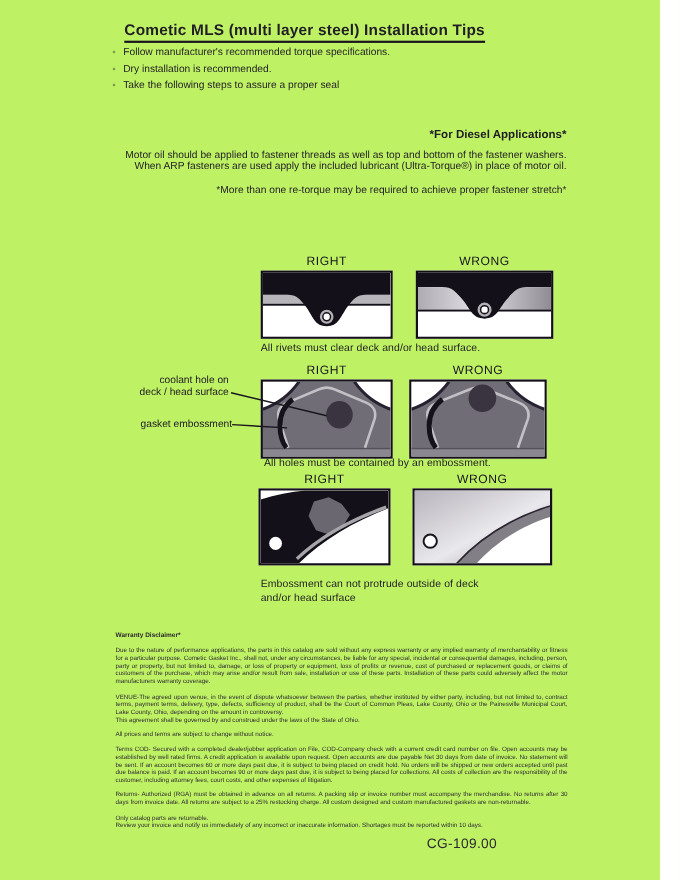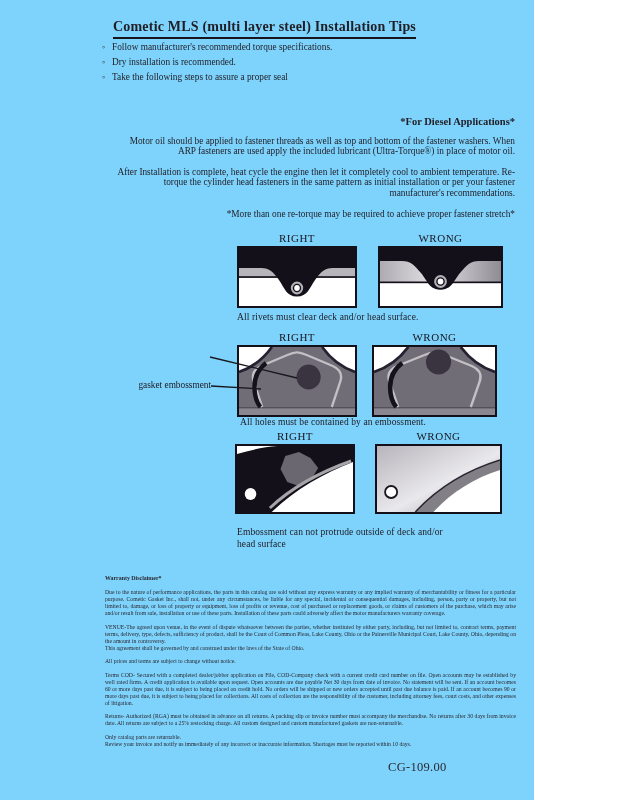--- a/index.html
+++ b/index.html
@@ -1,18 +1,18 @@
 <!DOCTYPE html>
 <html><head>
 <meta charset="utf-8">
 <style>
   html,body{margin:0;padding:0;background:#ffffff;}
   .page{
-    position:relative;width:534px;height:800px;background:#7dd3fc;overflow:hidden;
-    font-family:Liberation Serif, serif;color:#211d25;
+    position:relative;width:600px;height:800px;background:#bef264;overflow:hidden;
+    font-family:Liberation Sans, sans-serif;color:#211d25;
   }
   
   .title{
     position:absolute;left:113px;top:19px;
     font-size:14px;font-weight:bold;letter-spacing:.2px;
     border-bottom:2px solid #18141c;padding-bottom:2px;
   }
   
   .tips{position:absolute;left:102px;top:40px;font-size:9.3px;line-height:15px;}
   .tip-row{position:relative;padding-left:10px;}
@@ -47,21 +47,20 @@
 
   <div class="tips">
     <div class="tip-row">Follow manufacturer's recommended torque specifications.</div>
     <div class="tip-row">Dry installation is recommended.</div>
     <div class="tip-row">Take the following steps to assure a proper seal</div>
   </div>
 
   <div class="diesel">
     <h2>*For Diesel Applications*</h2>
     <p>Motor oil should be applied to fastener threads as well as top and bottom of the fastener washers. When ARP fasteners are used apply the included lubricant (Ultra-Torque®) in place of motor oil.</p>
-    <p>After Installation is complete, heat cycle the engine then let it completely cool to ambient temperature. Re-torque the cylinder head fasteners in the same pattern as initial installation or per your fastener manufacturer's recommendations.</p>
     <p>*More than one re-torque may be required to achieve proper fastener stretch*</p>
   </div>
 
   <div class="fig-col" style="left:237px;top:232px;width:120px;">
     <div class="fig-head">RIGHT</div>
     <div class="fig-box" style="width:116px;height:58px;">
       <svg width="116" height="58" viewBox="0 0 120 58" preserveAspectRatio="none">
         <rect x="0" y="0" width="120" height="58" fill="#ffffff"></rect>
         <rect x="0" y="20" width="120" height="9" fill="#b7b4ba"></rect>
         <rect x="0" y="28.2" width="120" height="1.7" fill="#141019"></rect>
@@ -86,20 +85,24 @@
         <rect x="0" y="13" width="121" height="21" fill="url(#deckGradW)"></rect>
         <rect x="0" y="33.5" width="121" height="1.7" fill="#141019"></rect>
         <path d="M0,0 H121 V13 H99 C90,13 87,17 80,25 C73,33.5 72,41.5 60.5,41.5 C49,41.5 48,33.5 41,25 C34,17 31,13 22,13 H0 Z" fill="#141019"></path>
         <circle cx="60.5" cy="33.5" r="7.2" fill="#b3b0b6" stroke="#141019" stroke-width="1.6"></circle>
         <circle cx="60.5" cy="33.5" r="3.6" fill="#ffffff" stroke="#141019" stroke-width="1.4"></circle>
       </svg>
     </div>
   </div>
   <div class="fig-caption" style="left:237px;top:311px;">All rivets must clear deck and/or head surface.</div>
 
+  <div class="fig-label" style="left:98px;top:340px;width:110px;">
+    <div>coolant hole on</div>
+    <div>deck / head surface</div>
+  </div>
   <div class="fig-label" style="left:98px;top:380px;width:113px;">gasket embossment</div>
   <svg class="leader" style="left:203px;top:350px;" width="100" height="42" viewBox="0 0 100 42">
     <line x1="7" y1="7" x2="94" y2="28" stroke="#1a161e" stroke-width="1.3"></line>
     <line x1="8" y1="36" x2="58" y2="39" stroke="#1a161e" stroke-width="1.3"></line>
   </svg>
 
   <div class="fig-col" style="left:237px;top:331px;width:120px;">
     <div class="fig-head">RIGHT</div>
     <div class="fig-box" style="width:116px;height:68px;">
       <svg width="116" height="68" viewBox="0 0 120 68" preserveAspectRatio="none">

